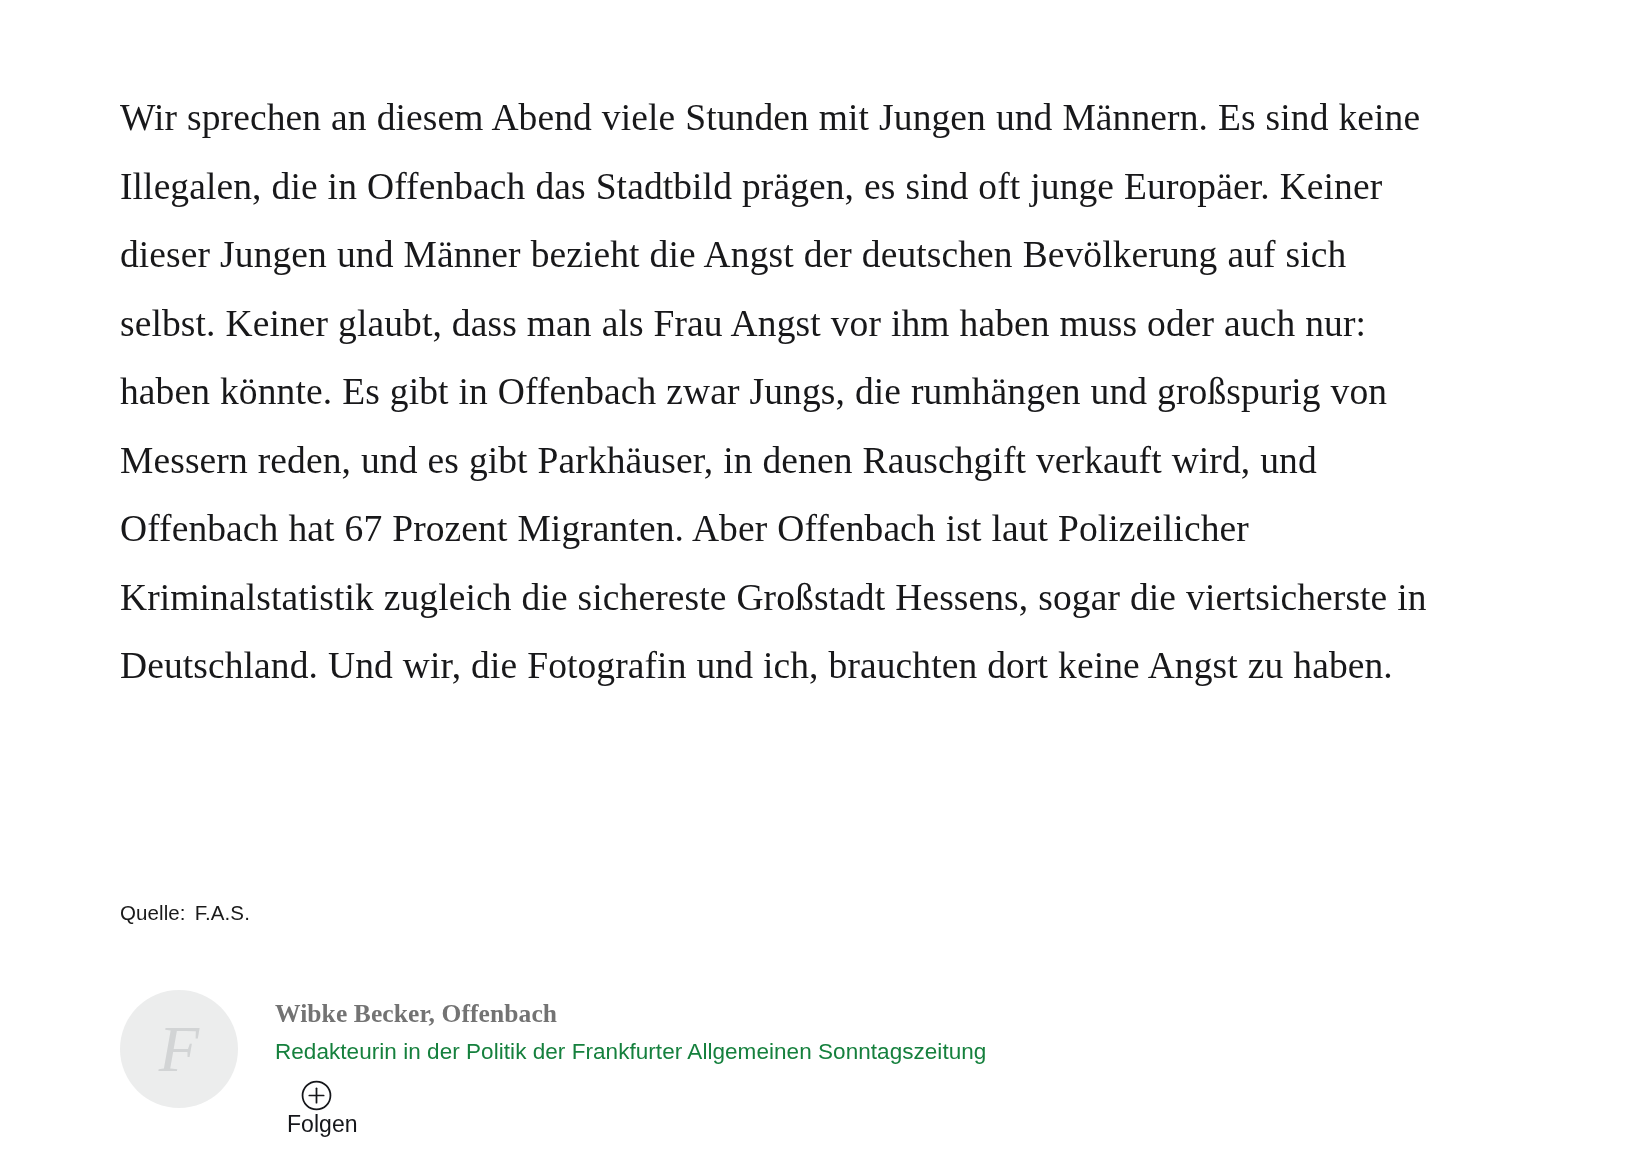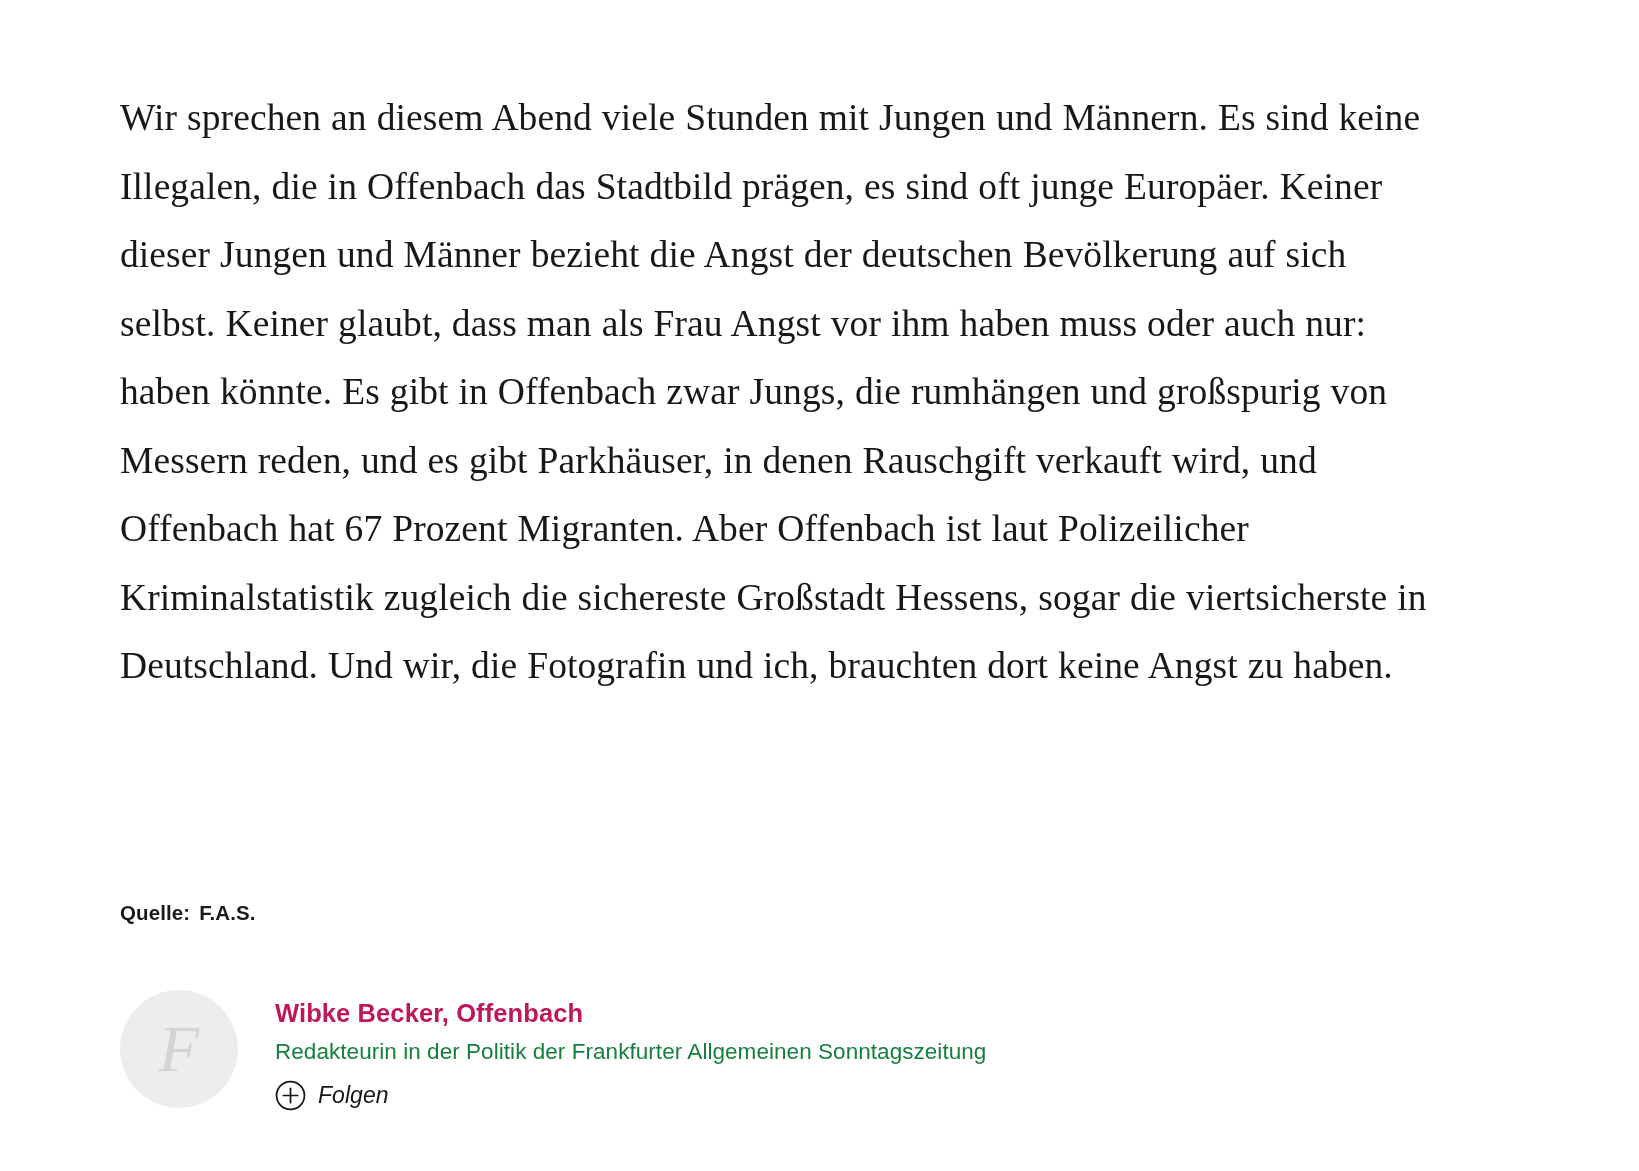--- a/index.html
+++ b/index.html
@@ -38,21 +38,20 @@
     word-spacing: 0.5px;
   }
   .source-line {
     position: absolute;
     left: 120px;
     top: 853px;
     font-family: "Liberation Sans", sans-serif;
     font-size: 20.5px;
     color: #1a1a1a;
     letter-spacing: 0.1px;
-    font-weight: bold;
   }
   .source-line .source-label {
     margin-right: 9px;
   }
   .author-block {
     position: absolute;
     left: 120px;
     top: 938px;
     width: 1330px;
     display: flex;
@@ -76,43 +75,42 @@
     color: #d2d4d5;
     line-height: 1;
     font-style: italic;
     user-select: none;
   }
   .author-info {
     margin-left: 37px;
     padding-top: 12px;
   }
   .author-name {
-    font-family: Liberation Sans, sans-serif;
+    font-family: Liberation Serif, serif;
     font-weight: bold;
     font-size: 25.5px;
-    color: #be185d;
+    color: #737373;
     letter-spacing: 0.1px;
     line-height: 1.25;
   }
   .author-role {
     font-family: "Liberation Sans", sans-serif;
     font-size: 22.5px;
     color: #15803d;
     letter-spacing: 0.05px;
     margin-top: 7px;
     line-height: 1.3;
   }
   .follow-row {
     display: flex;
-    flex-direction: row;
+    flex-direction: column;
     align-items: center;
     margin-top: 14px;
     cursor: pointer;
     width: max-content;
-    font-style: italic;
   }
   .plus-icon {
     width: 31px;
     height: 31px;
     flex: 0 0 auto;
     display: block;
   }
   .follow-label {
     font-family: "Liberation Sans", sans-serif;
     font-size: 23px;

